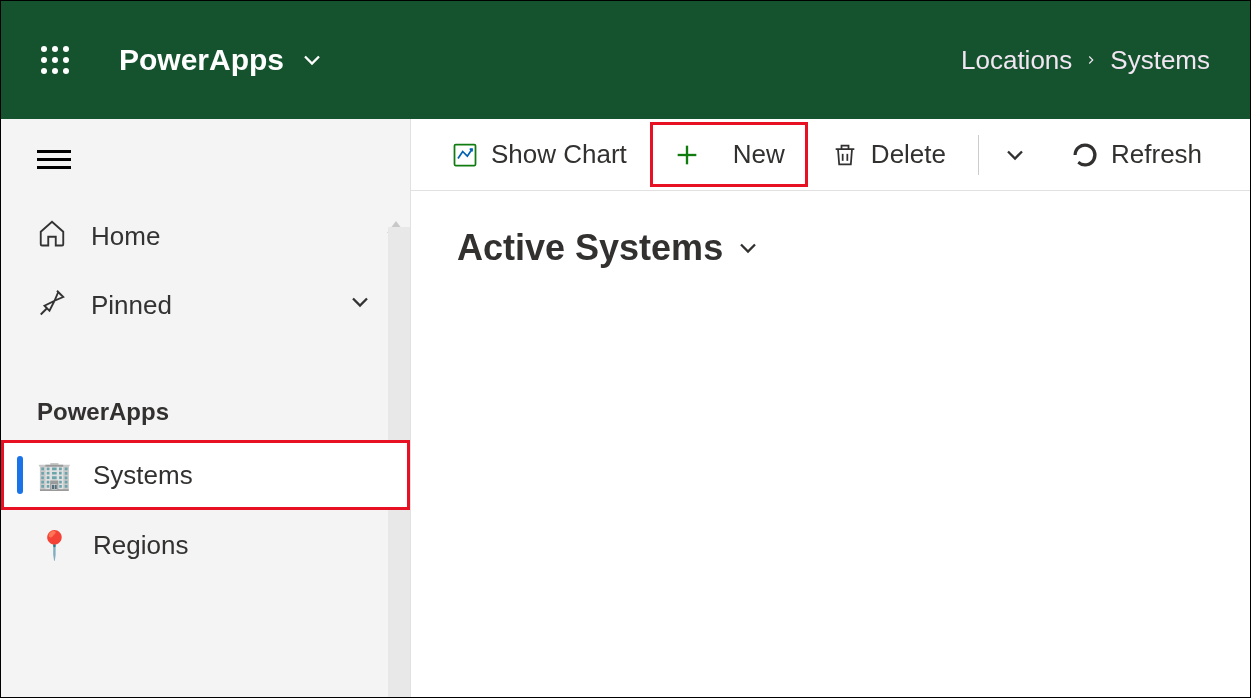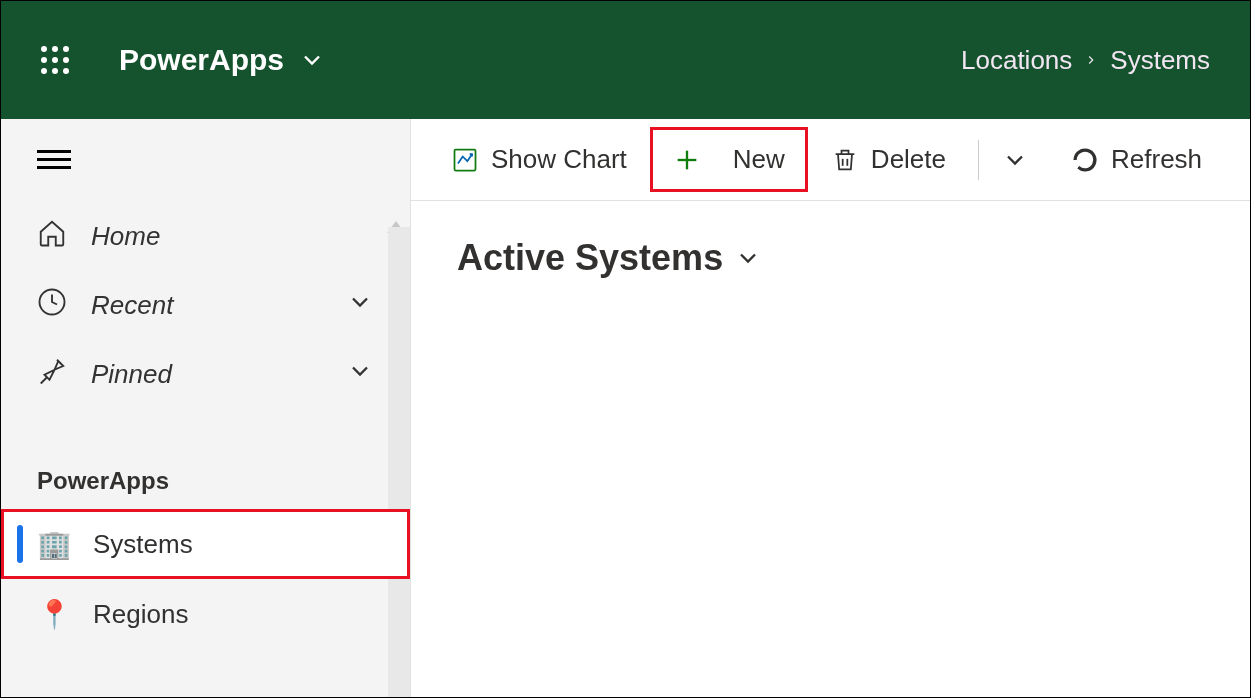--- a/index.html
+++ b/index.html
@@ -22,35 +22,35 @@
   .sidebar { width: 410px; background: #f4f4f4; border-right: 1px solid #e1e1e1; position: relative; display: flex; flex-direction: column; }
   .hamburger { padding: 26px 36px 20px 36px; cursor: pointer; }
   .hamburger div { width: 34px; height: 3px; background: #000; margin: 5px 0; }
   .scrollhint { position: absolute; top: 100px; right: 5px; }
   .scrollhint svg { fill: #c8c8c8; }
   .sidetrack { position: absolute; top: 108px; right: 0; width: 22px; height: calc(100% - 108px); background: #e8e8e8; }
 
   .nav { padding: 8px 0; }
   .nav-item { display: flex; align-items: center; padding: 16px 36px; gap: 24px; font-size: 26px; color: #333; cursor: pointer; }
   .nav-item .icon svg { width: 30px; height: 30px; stroke: #333; fill: none; stroke-width: 1.5; }
-  .nav-item .label { flex: 1; font-style: italic; }
+  .nav-item .label { flex: 1; }
   .nav-item .expander svg { stroke: #333; }
 
   .section-title { font-size: 24px; font-weight: 600; padding: 50px 36px 14px 36px; }
 
   .hier-item { display: flex; align-items: center; height: 70px; padding: 0 36px; gap: 24px; font-size: 26px; cursor: pointer; position: relative; }
   .hier-item.active { background: #fff; }
   .hier-item.active::before { content: ""; position: absolute; left: 16px; top: 16px; bottom: 16px; width: 6px; background: #1a73e8; border-radius: 3px; }
   .hier-item .hicon { font-size: 28px; width: 32px; text-align: center; }
   .hier-item.redbox { outline: 3px solid #e81123; outline-offset: -3px; }
 
   
   .main { flex: 1; display: flex; flex-direction: column; }
 
-  .cmdbar { height: 82px; border-bottom: 1px solid #e1e1e1; display: flex; align-items: center; padding: 0 24px; gap: 10px; }
+  .cmdbar { height: 72px; border-bottom: 1px solid #e1e1e1; display: flex; align-items: center; padding: 0 24px; gap: 10px; }
   .cmd { display: flex; align-items: center; gap: 12px; padding: 10px 16px; font-size: 26px; color: #323130; cursor: pointer; }
   .cmd svg { width: 28px; height: 28px; }
   .cmd.redbox { outline: 3px solid #e81123; padding: 14px 20px; gap: 32px; }
   .cmd-divider { width: 1px; height: 40px; background: #ccc; margin: 0 6px; }
 
   .view-title { display: flex; align-items: center; gap: 11px; padding: 36px 40px 28px 46px; }
   .view-title h1 { font-size: 36px; font-weight: 600; }
 
   .col-header { display: flex; align-items: center; padding: 12px 40px 20px 46px; border-bottom: 2px solid #e1e1e1; font-size: 24px; color: #5a5a5a; }
   .col-header .check { width: 40px; }
@@ -106,34 +106,20 @@
     <div class="sidetrack"></div>
 
     <div class="nav">
       <div class="nav-item">
         <span class="icon">
           <svg viewBox="0 0 24 24">
               <path d="M3 11l9-8 9 8v10a1 1 0 0 1-1 1h-5v-7h-6v7H4a1 1 0 0 1-1-1V11z"></path>
             </svg>
         </span>
         <span class="label">Home</span>
-      </div>
-      <div class="nav-item">
-        <span class="icon">
-          <svg viewBox="0 0 24 24">
-              <circle cx="12" cy="12" r="10"></circle>
-              <polyline points="12 6 12 12 16 14"></polyline>
-            </svg>
-        </span>
-        <span class="label">Recent</span>
-        <span class="expander">
-          <svg class="chev" viewBox="0 0 24 24" fill="none" stroke-width="2">
-              <polyline points="6 9 12 15 18 9"></polyline>
-            </svg>
-        </span>
       </div>
       <div class="nav-item">
         <span class="icon">
           <svg viewBox="0 0 24 24">
               <path d="M16 3l5 5-7 3-4 8-2-2-5 5 5-5-2-2 8-4 3-7z"></path>
             </svg>
         </span>
         <span class="label">Pinned</span>
         <span class="expander">
           <svg class="chev" viewBox="0 0 24 24" fill="none" stroke-width="2">

